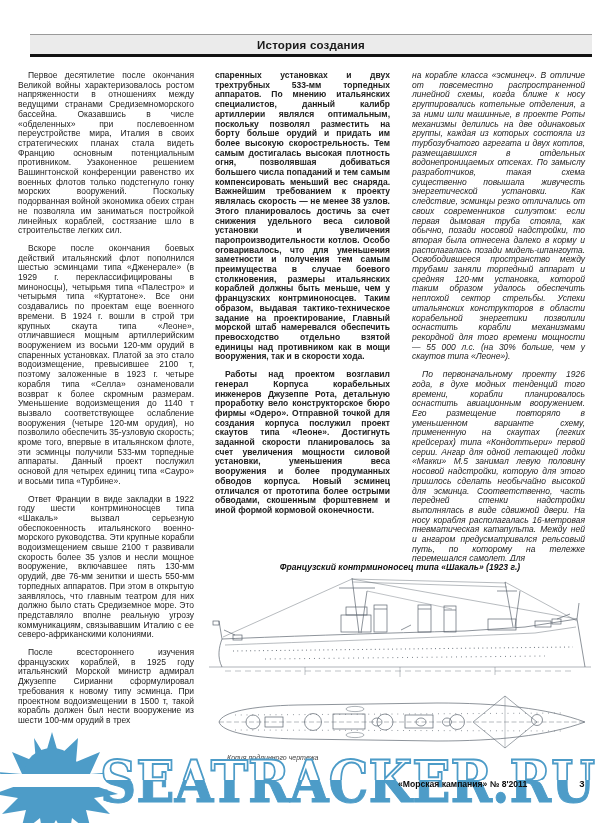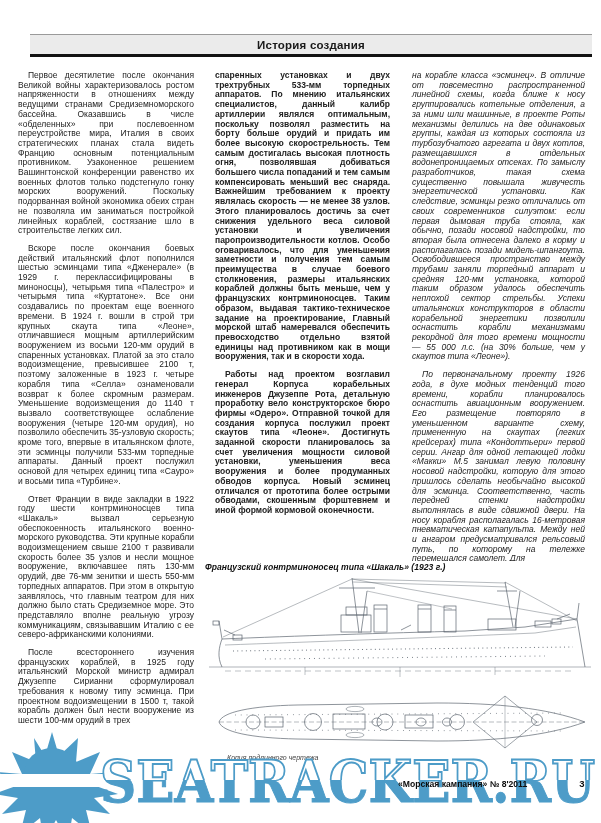--- a/index.html
+++ b/index.html
@@ -22,21 +22,21 @@
     color:#222;
   }
   .col p{margin:8px;}
   .col p.indent{text-indent:10px;}
   #col1{left:10px;width:192px;height:700px;}
   #col2{left:207px;width:191px;height:498px;font-weight:bold;}
   #col3{left:404px;width:189px;height:498px;font-style:italic;}
   
   .figure{position:absolute;left:205px;top:562px;width:390px;height:208px;}
   .figure .caption{
-    font-size:8.6px;font-weight:bold;font-style:italic;
+    text-align:center;font-size:8.6px;font-weight:bold;font-style:italic;
     margin:0 0 3px 0;color:#111;
   }
   .figure .note{
     position:absolute;left:22px;top:192px;font-size:7px;font-style:italic;color:#444;
   }
   .drawing{display:block;}
   
   .watermark{position:absolute;left:0;top:730px;width:601px;height:93px;z-index:5;pointer-events:none;}
   
   .footer-journal{

